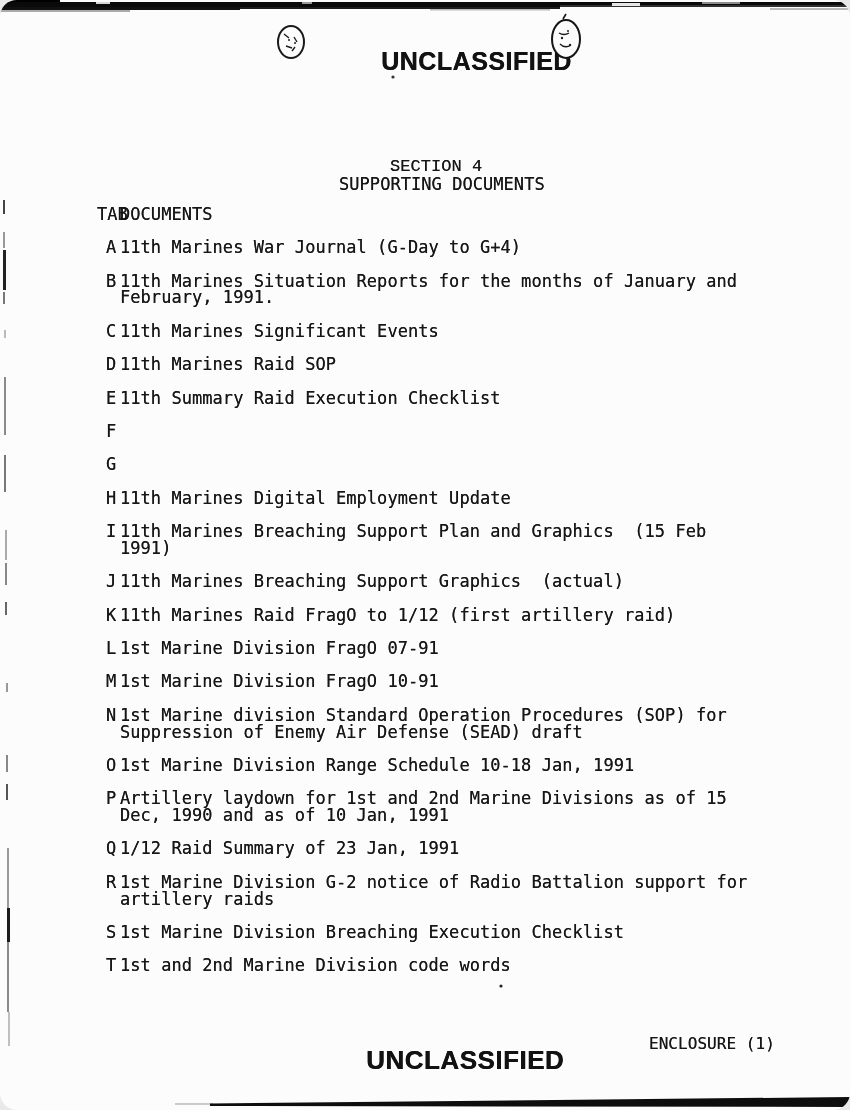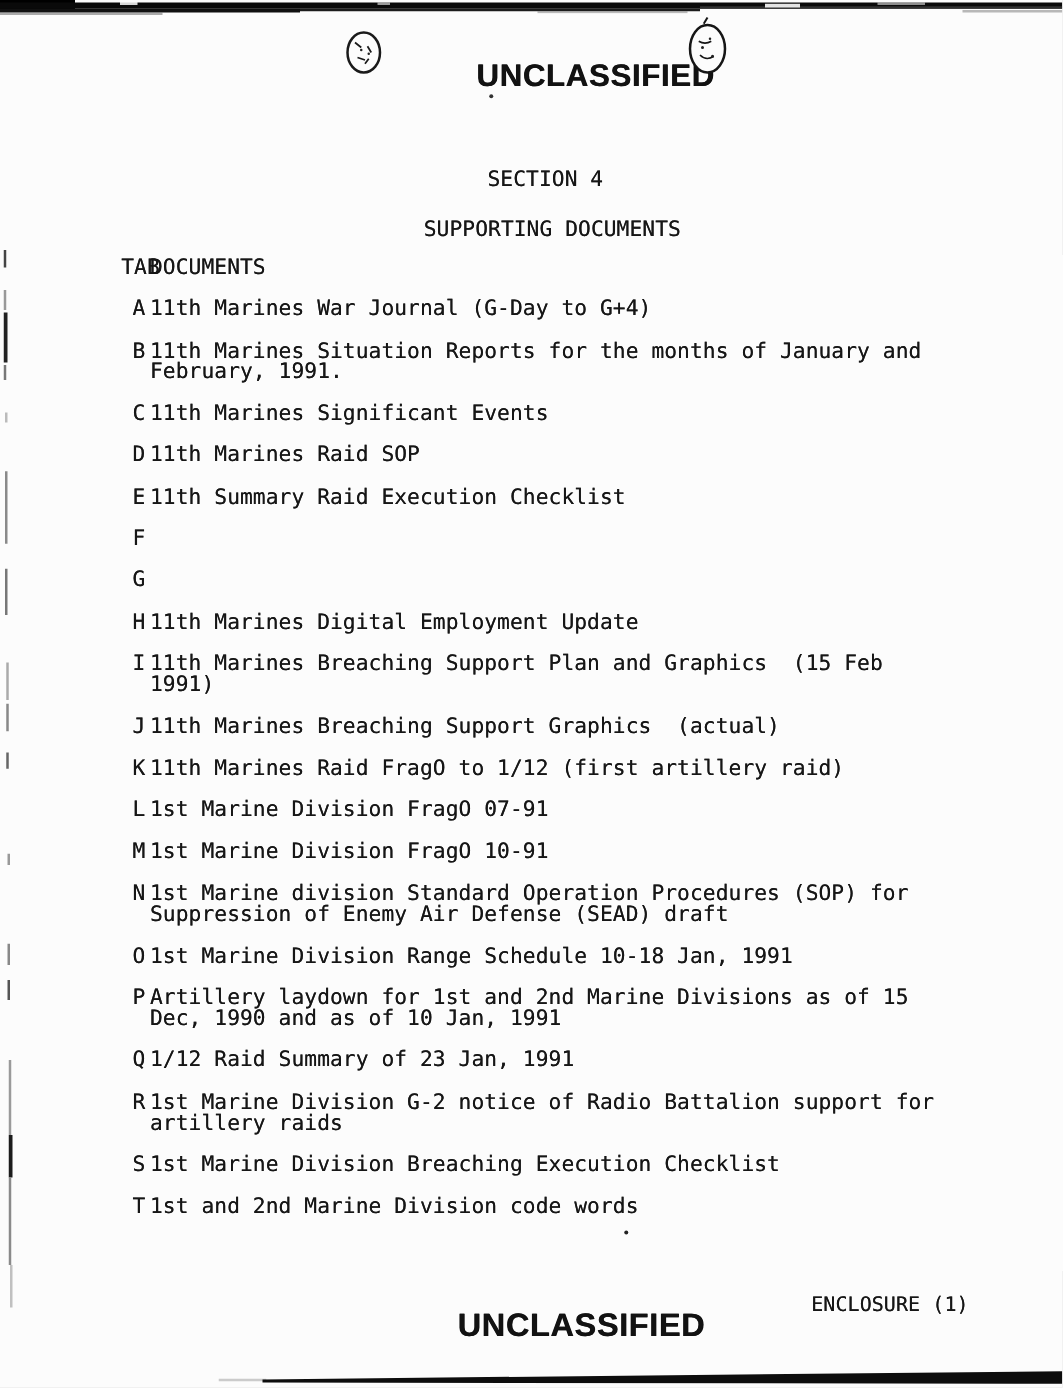--- a/index.html
+++ b/index.html
@@ -4,36 +4,37 @@
 <style>
   * { margin:0; padding:0; box-sizing:border-box; }
   html,body { background:#e9e9e9; }
   .page {
     position:relative;
     width:850px; height:1110px;
     background:#fcfcfc;
     overflow:hidden;
     font-family:"DejaVu Sans Mono", monospace;
     color:#161616;
+    border-radius:17px;
   }
   .tw { font-size:17px; line-height:16.7px; letter-spacing:0.05px;
         text-shadow:0 0 0.45px rgba(10,10,10,0.8); }
   .banner {
     position:absolute;
     font-family:"Liberation Sans", sans-serif;
     font-weight:bold;
     color:#121212;
     letter-spacing:0.5px;
     z-index:1;
     text-shadow:0.4px 0 0 #121212;
   }
   .banner.top { left:381px; top:47px; font-size:25px; }
   .banner.bottom { left:366px; top:1045px; font-size:26px; }
   .sect { position:absolute; z-index:1; }
-  .sect.title { left:390px; top:136px; }
+  .sect.title { left:390px; top:159px;font-family:Liberation Mono, monospace; }
   .sect.subtitle { left:339px; top:176px; }
   .enclosure { position:absolute; left:649px; top:1036px; font-size:16px; z-index:1; }
   .doclist { position:absolute; left:0; top:206px; width:812px; z-index:1; }
   .row { position:relative; margin-bottom:16.7px; min-height:16.7px; }
   .row .tab { position:absolute; left:106px; top:0;text-align:right; }
   .row .tab.hdr { left:97px; }
   .row .txt { margin-left:120px; width:642px; white-space:pre-wrap; }
   .artifacts { position:absolute; left:0; top:0; z-index:2; pointer-events:none; }
 </style>
 </head>

